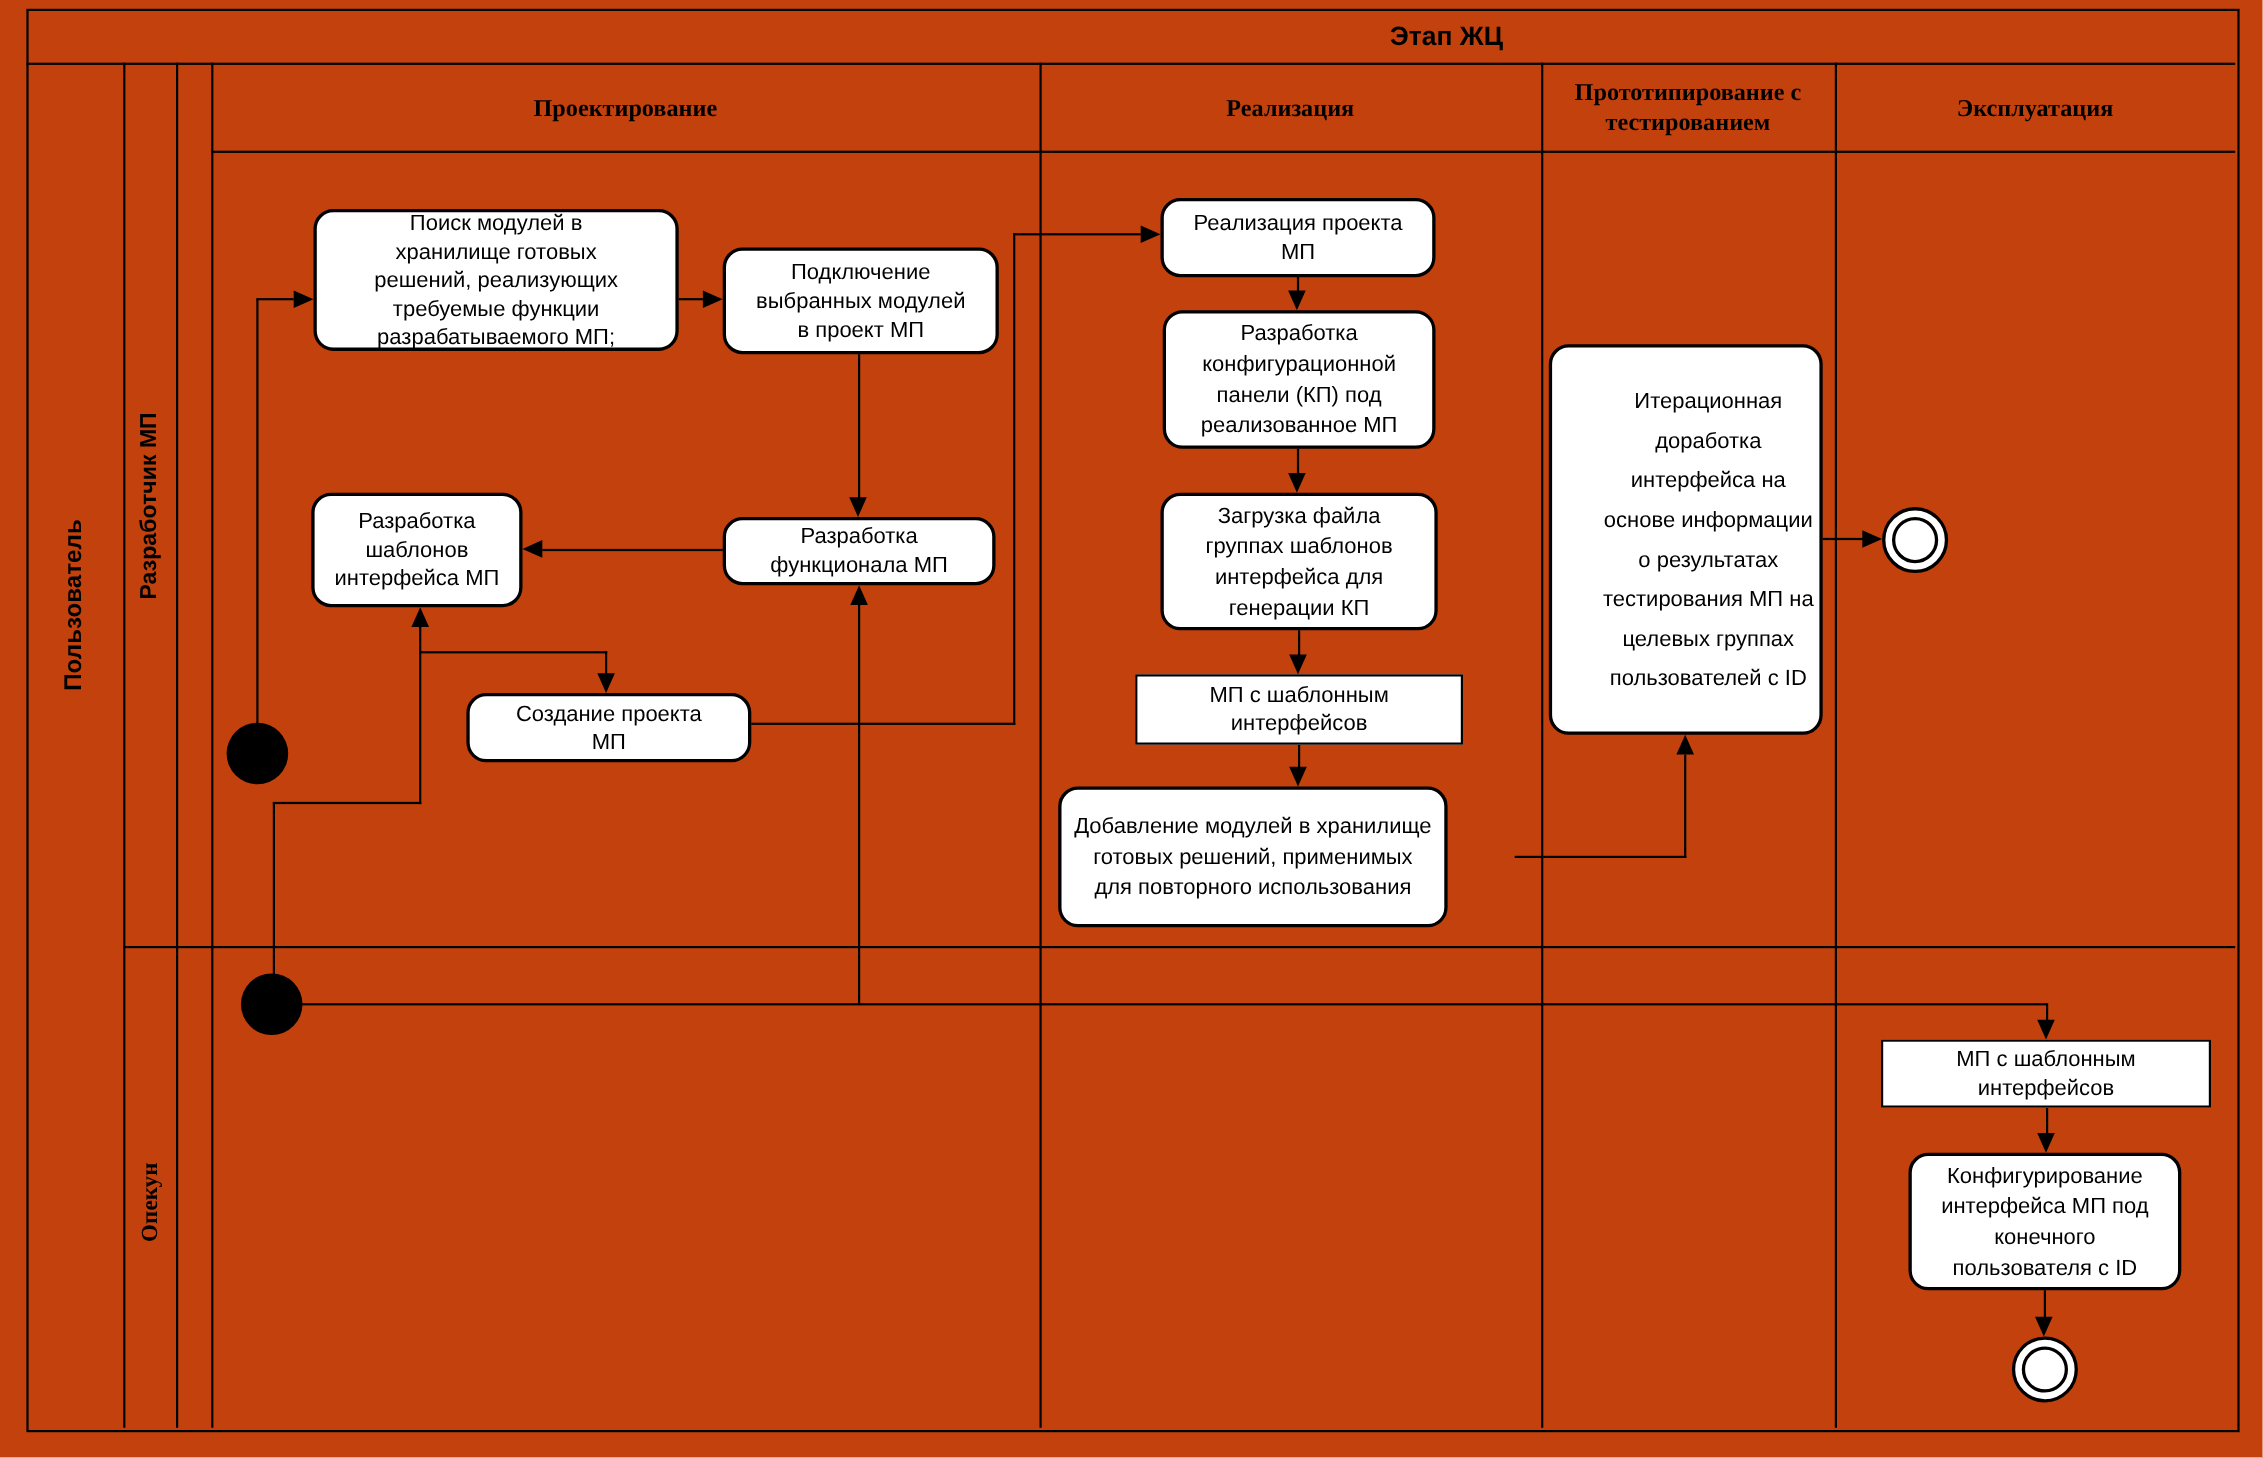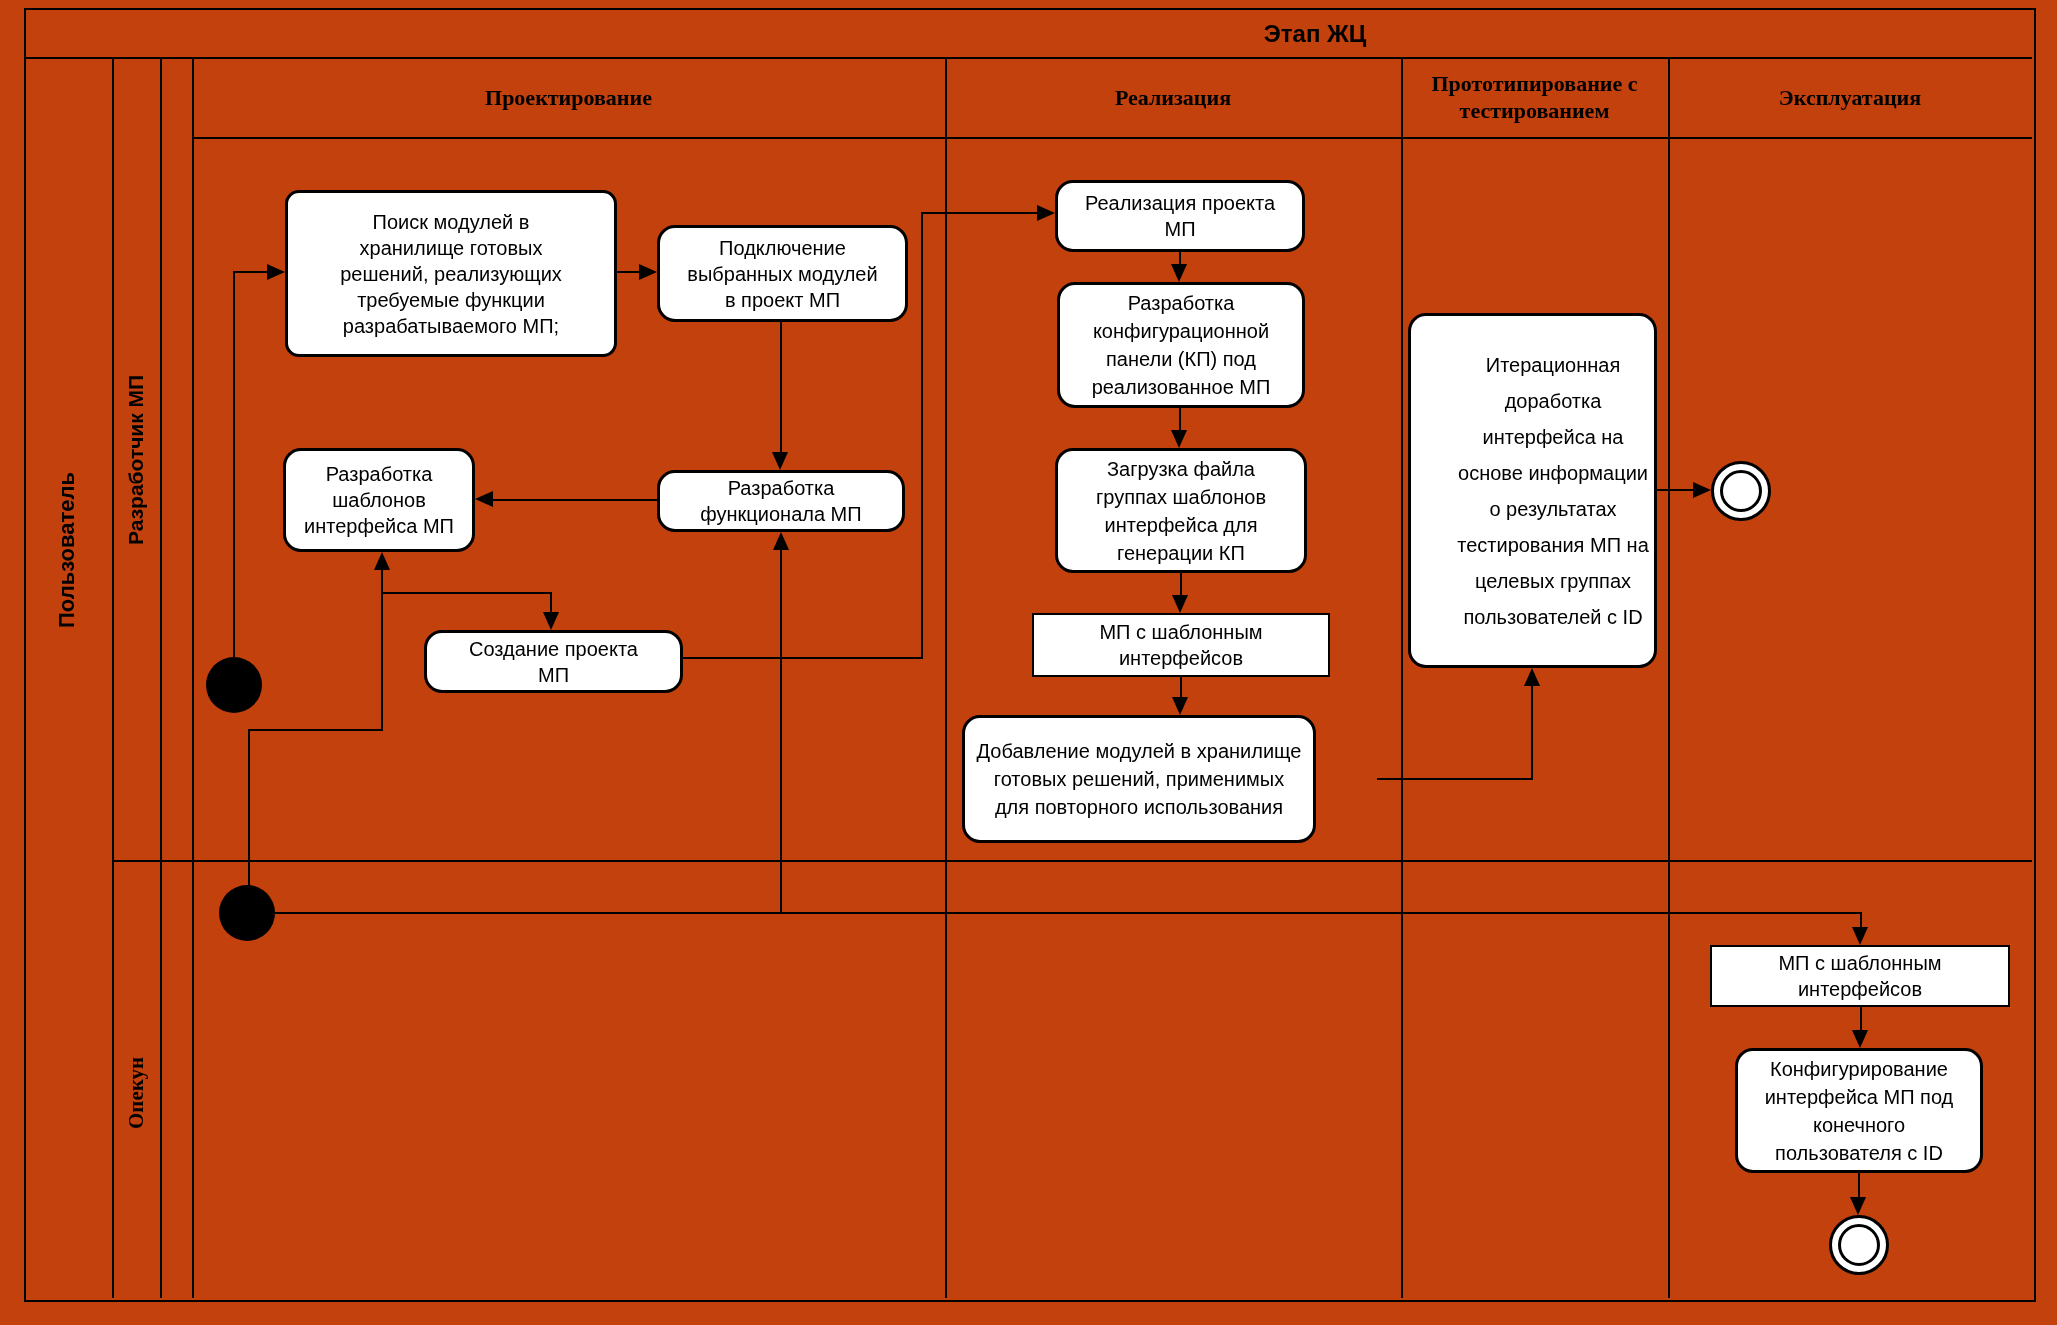--- a/index.html
+++ b/index.html
@@ -55,21 +55,21 @@
   <div class="colhead" style="left:192px;top:57px;width:753px;height:80px;">Проектирование</div>
   <div class="colhead" style="left:945px;top:57px;width:456px;height:80px;">Реализация</div>
   <div class="colhead" style="left:1401px;top:57px;width:267px;height:80px;">Прототипирование с
 тестированием</div>
   <div class="colhead" style="left:1668px;top:57px;width:364px;height:80px;">Эксплуатация</div>
 
   <div class="vlabel" style="left:40px;top:380px;width:54px;height:340px;">Пользователь</div>
   <div class="vlabel" style="left:111px;top:340px;width:50px;height:240px;font-size:21px;">Разработчик МП</div>
   <div class="vlabel vserif" style="left:112px;top:1035px;width:48px;height:115px;">Опекун</div>
 
-  <div class="activity" style="left:285px;top:190px;width:332px;height:167px;border-radius:14px;">Поиск модулей в
+  <div class="activity" style="left:285px;top:190px;width:332px;height:129px;">Поиск модулей в
 хранилище готовых
 решений, реализующих
 требуемые функции
 разрабатываемого МП;</div>
   <div class="activity" style="left:657px;top:225px;width:251px;height:97px;">Подключение
 выбранных модулей
 в проект МП</div>
   <div class="activity" style="left:283px;top:448px;width:192px;height:104px;">Разработка
 шаблонов
 интерфейса МП</div>

